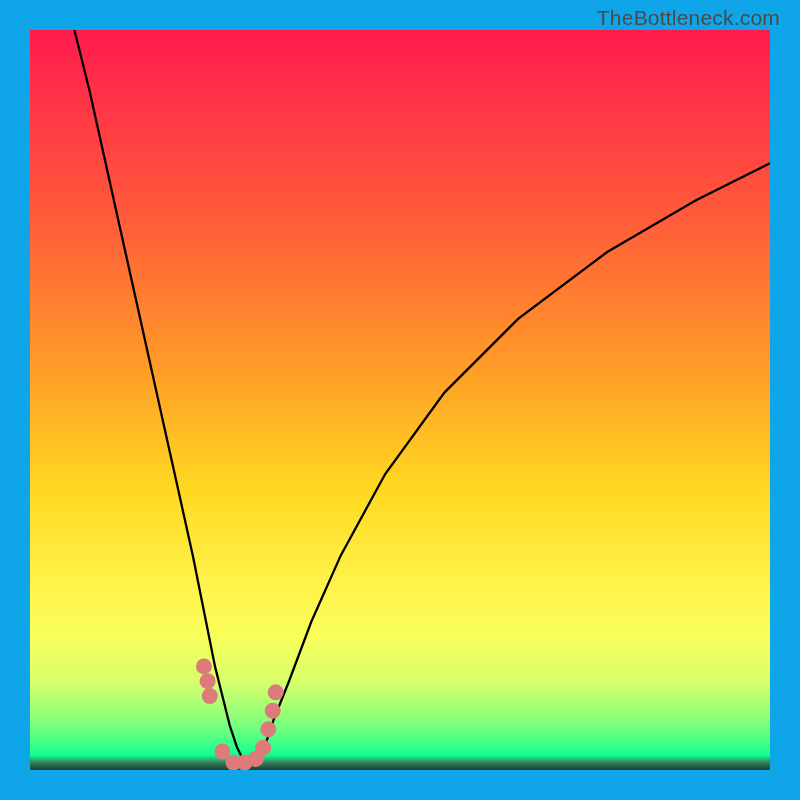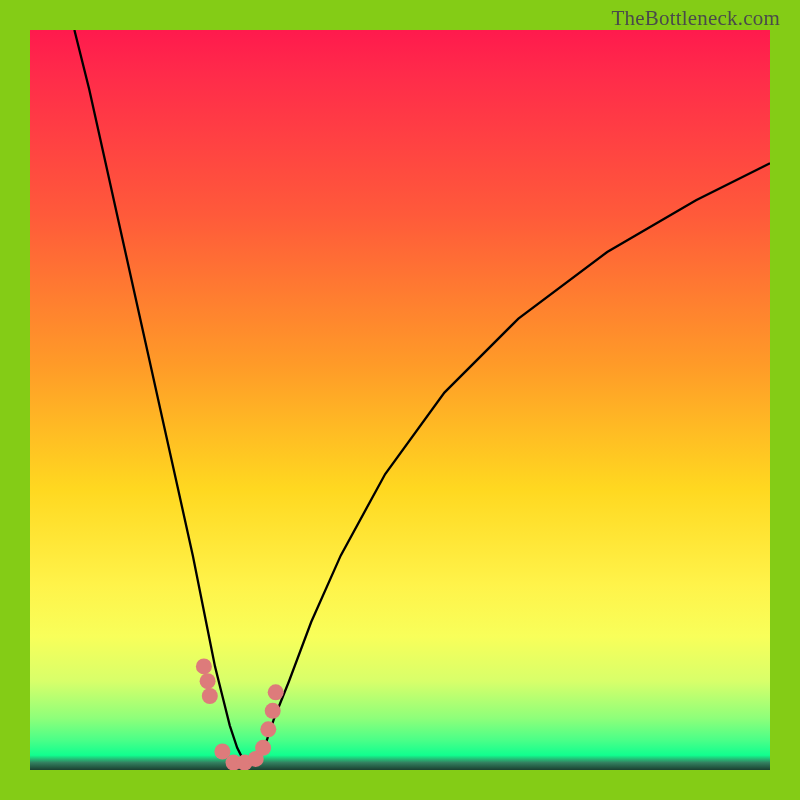--- a/index.html
+++ b/index.html
@@ -10,22 +10,21 @@
     background: #000;
     font-family: Arial, Helvetica, sans-serif;
     overflow: hidden;
   }
   .frame {
     position: absolute;
     left: 0;
     top: 0;
     width: 800px;
     height: 800px;
-    background: #84cc16;
-    font-family: Liberation Serif, serif;
+    background: #0ea5e9;
   }
   .plot-area {
     position: absolute;
     left: 30px;
     top: 30px;
     width: 740px;
     height: 740px;
     
     background: linear-gradient(
       to bottom,

